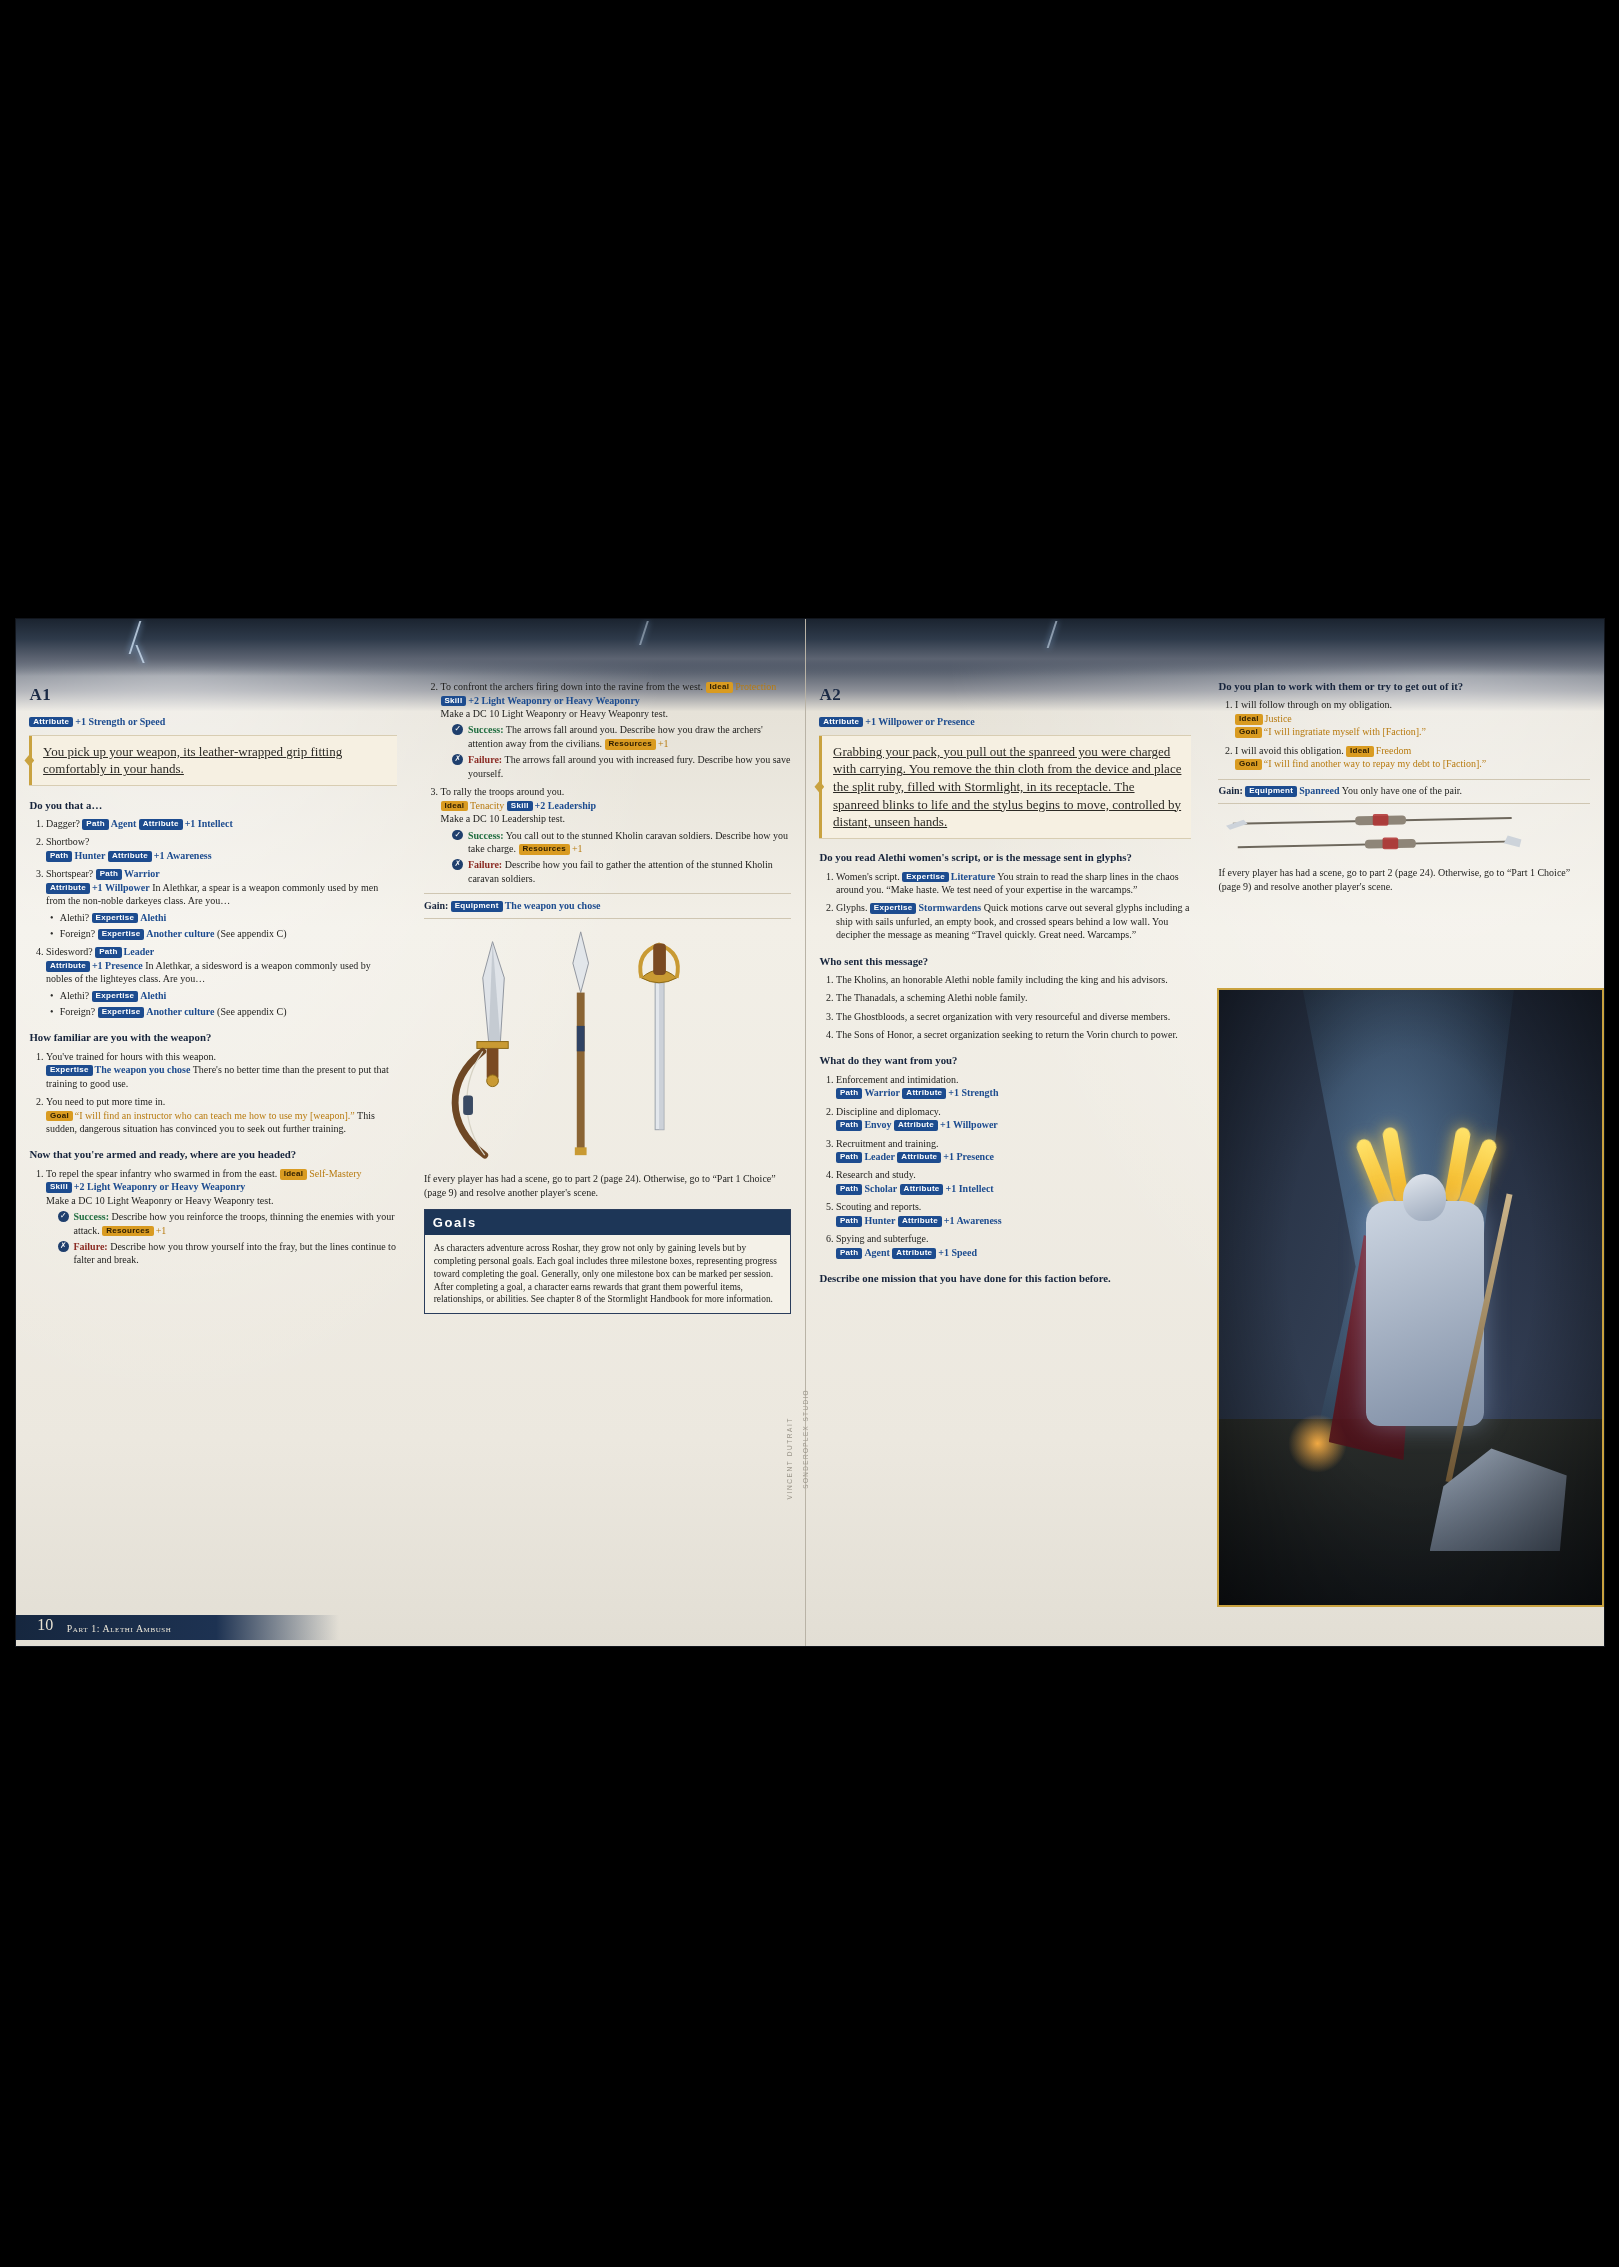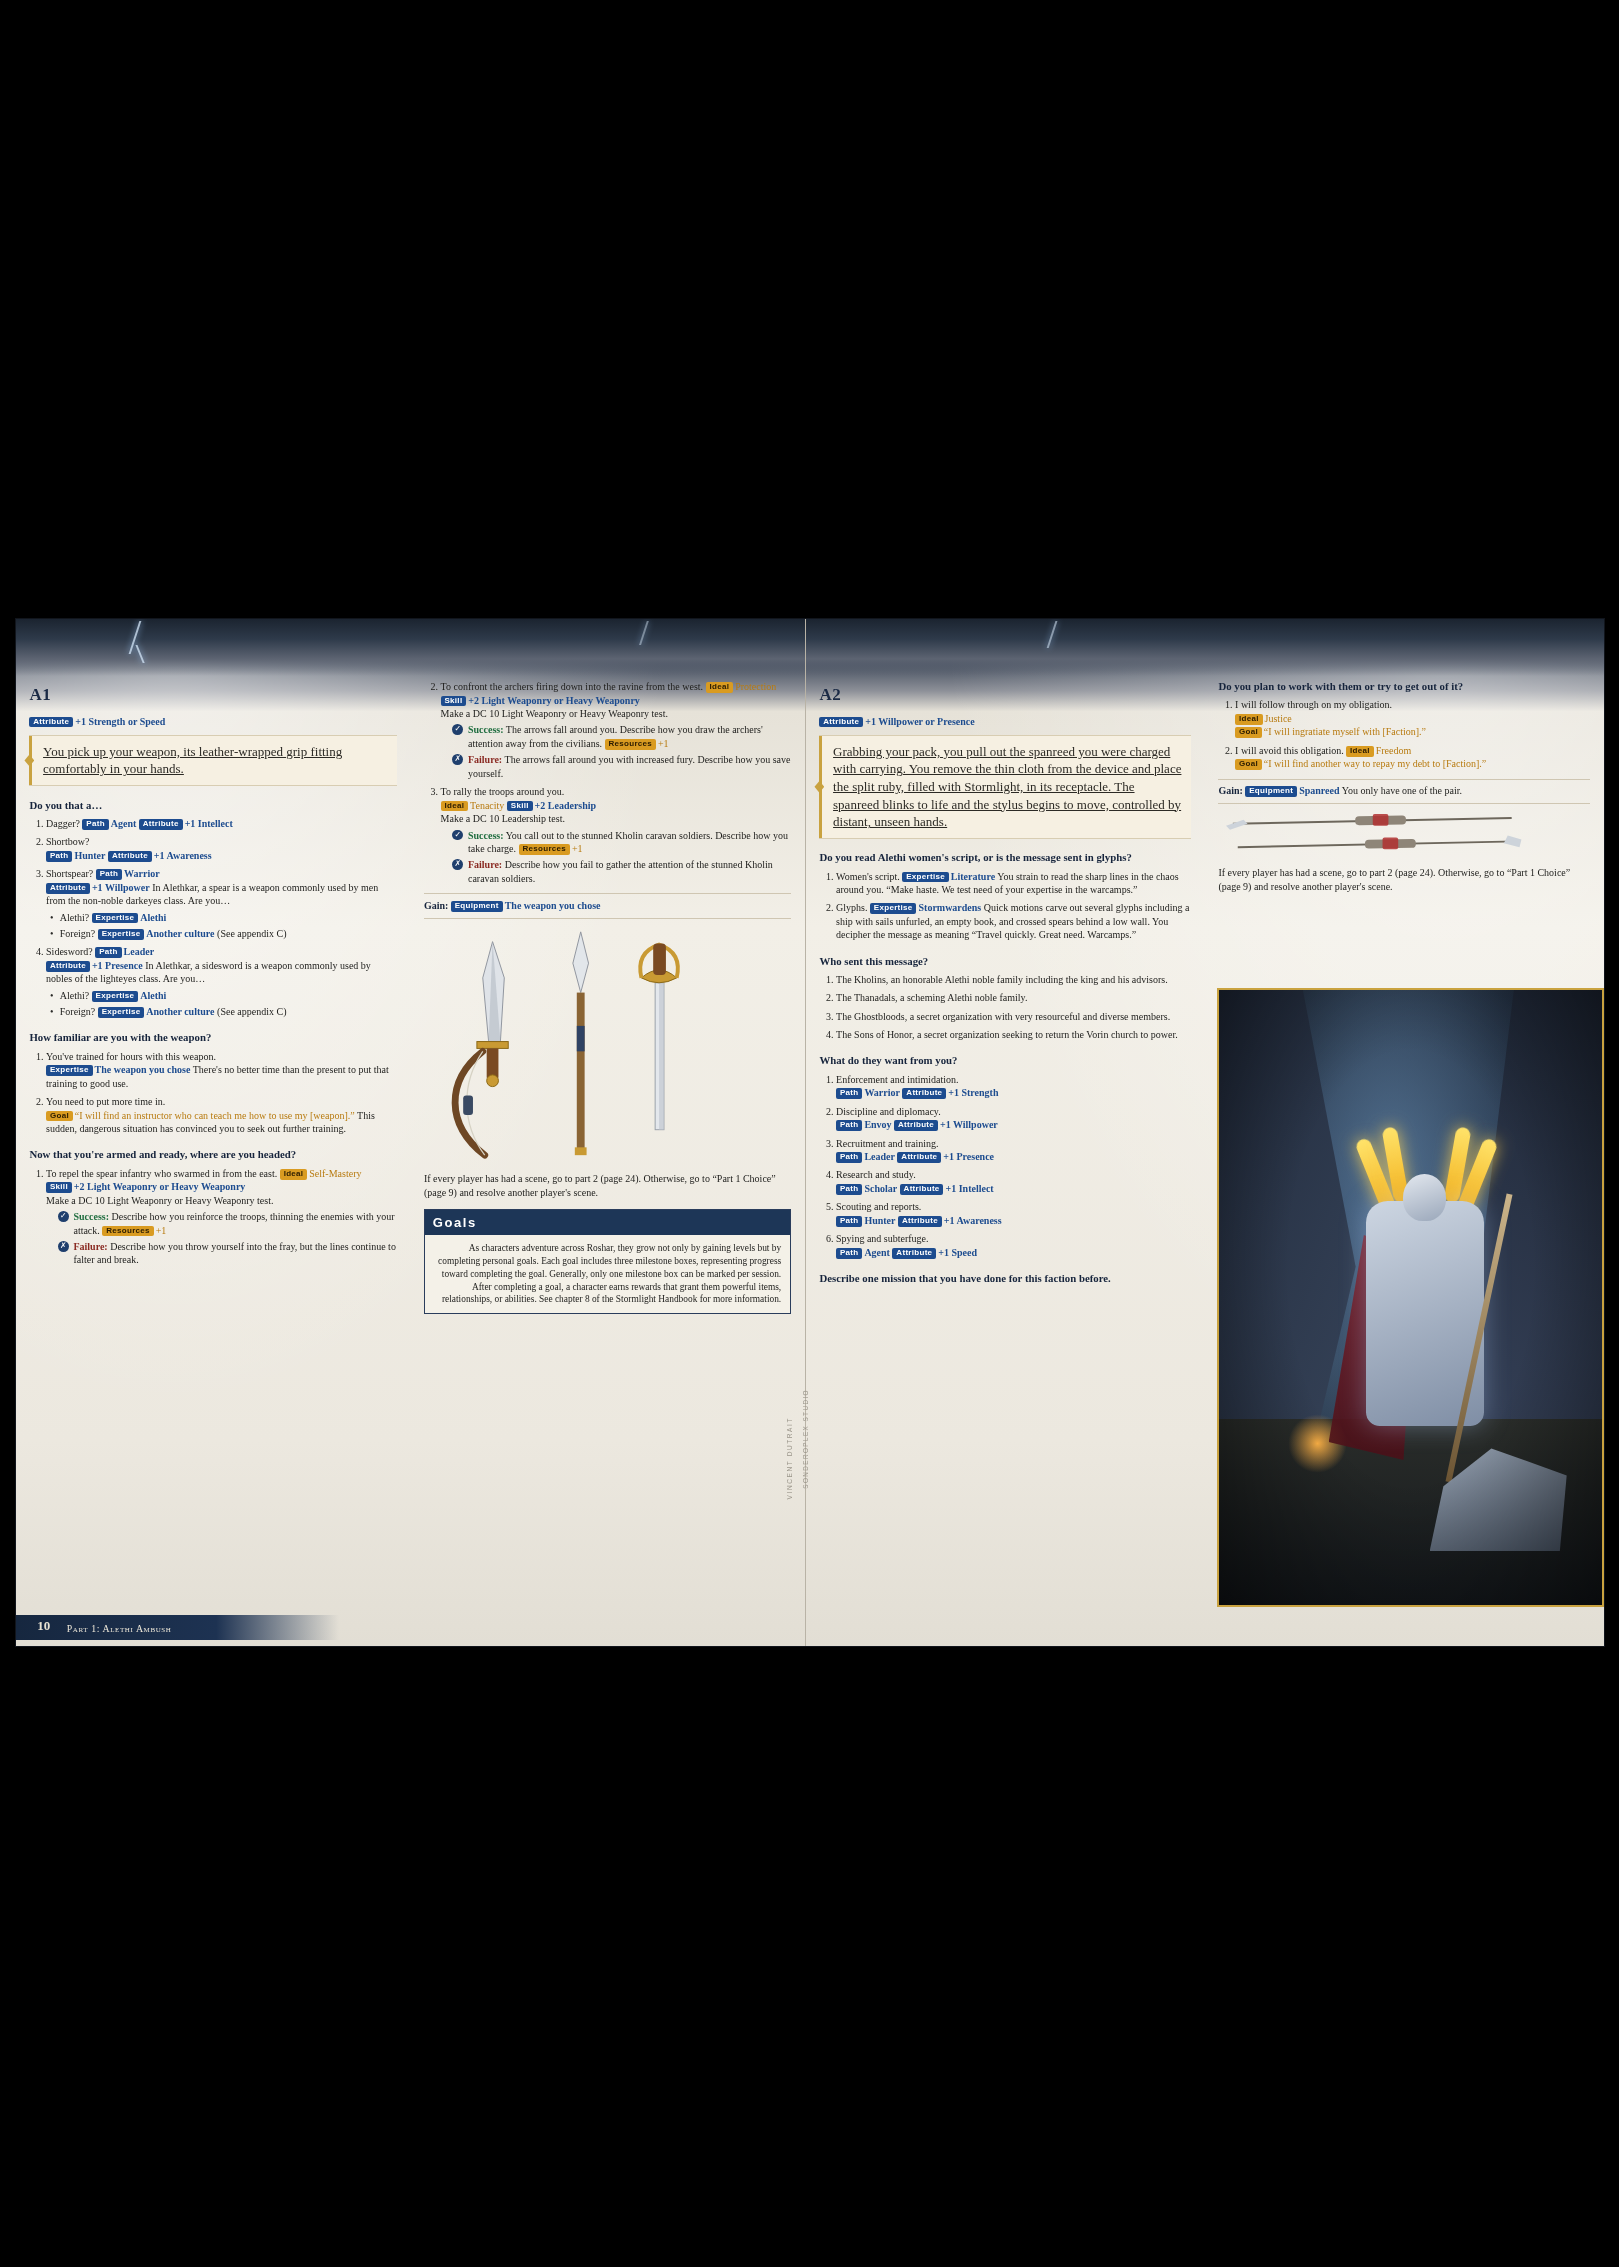--- a/index.html
+++ b/index.html
@@ -65,27 +65,27 @@
 
   .gainline{border-top:1px solid #cfc6b2;border-bottom:1px solid #cfc6b2;padding:4.9px 0;margin:7.8px 0 5.9px;}
   .gainline b{color:#16243c;}
 
   .art-weapons{height:240px;position:relative;margin:3.9px 0 7.8px;}
   .art-spanreed{height:45px;position:relative;margin:9.8px 0 7.8px;}
 
   .goalbox{border:1px solid #2a3d5c;margin-top:9.8px;background:#f4f1e8;}
   .goalbox .hd{background:#1d3657;color:#fff;font-family:"Liberation Sans",sans-serif;
     font-size:13px;font-weight:bold;letter-spacing:1.6px;padding:3.9px 7.8px;}
-  .goalbox .bd{padding:6.9px 8.8px;font-size:9.4px;line-height:1.36;text-align:right;}
+  .goalbox .bd{padding:6.9px 8.8px;font-size:9.4px;line-height:1.36;}
 
   .footer{position:absolute;left:0;bottom:0;width:100%;height:39px;}
   .footbar{position:absolute;left:0;bottom:5.9px;width:323px;height:25.5px;
     background:linear-gradient(90deg,#16273f 0%,#1d3252 62%,rgba(29,50,82,0) 100%);}
-  .pagenum{position:absolute;left:21.6px;bottom:11.8px;color:#e8e2d2;font-size:13px;
-    font-family:"Liberation Serif",serif;font-weight:bold;}
+  .pagenum{position:absolute;left:21.6px;bottom:11.8px;color:#e8e2d2;font-size:16px;
+    font-family:"Liberation Serif",serif;}
   .foottext{position:absolute;left:51px;bottom:11.8px;color:#efe9da;font-size:9.8px;
     letter-spacing:0.6px;font-variant:small-caps;}
 
   .credit{position:absolute;writing-mode:vertical-rl;transform:rotate(180deg);
     font-size:6.5px;letter-spacing:1.6px;color:#8b8madd;font-family:"Liberation Sans",sans-serif;}
   .credit.left{left:385px;bottom:93px;color:#9b9versal;}
   .credit-col{color:#9a958a;}
 
   .illus{position:absolute;right:0;bottom:0;width:387px;height:619px;
     border:2.9px solid #c9a23f;box-sizing:border-box;overflow:hidden;

